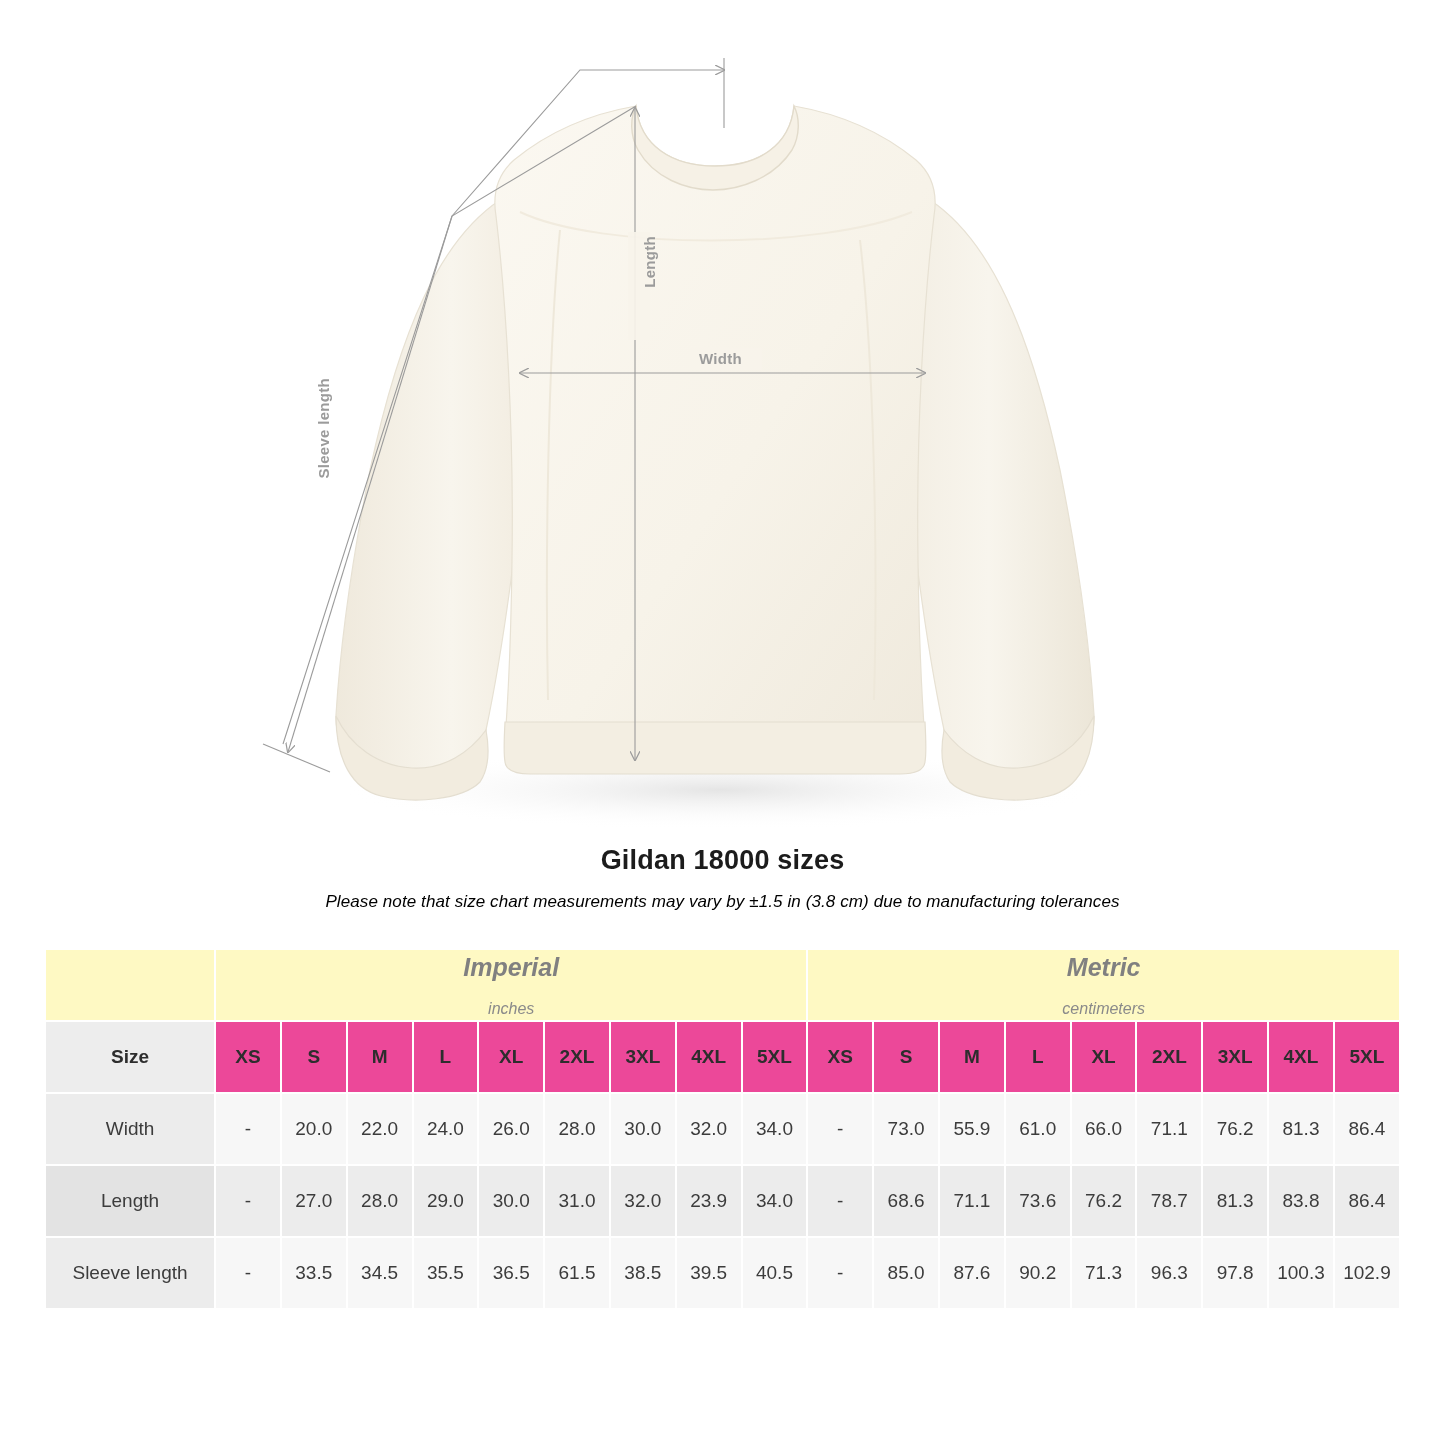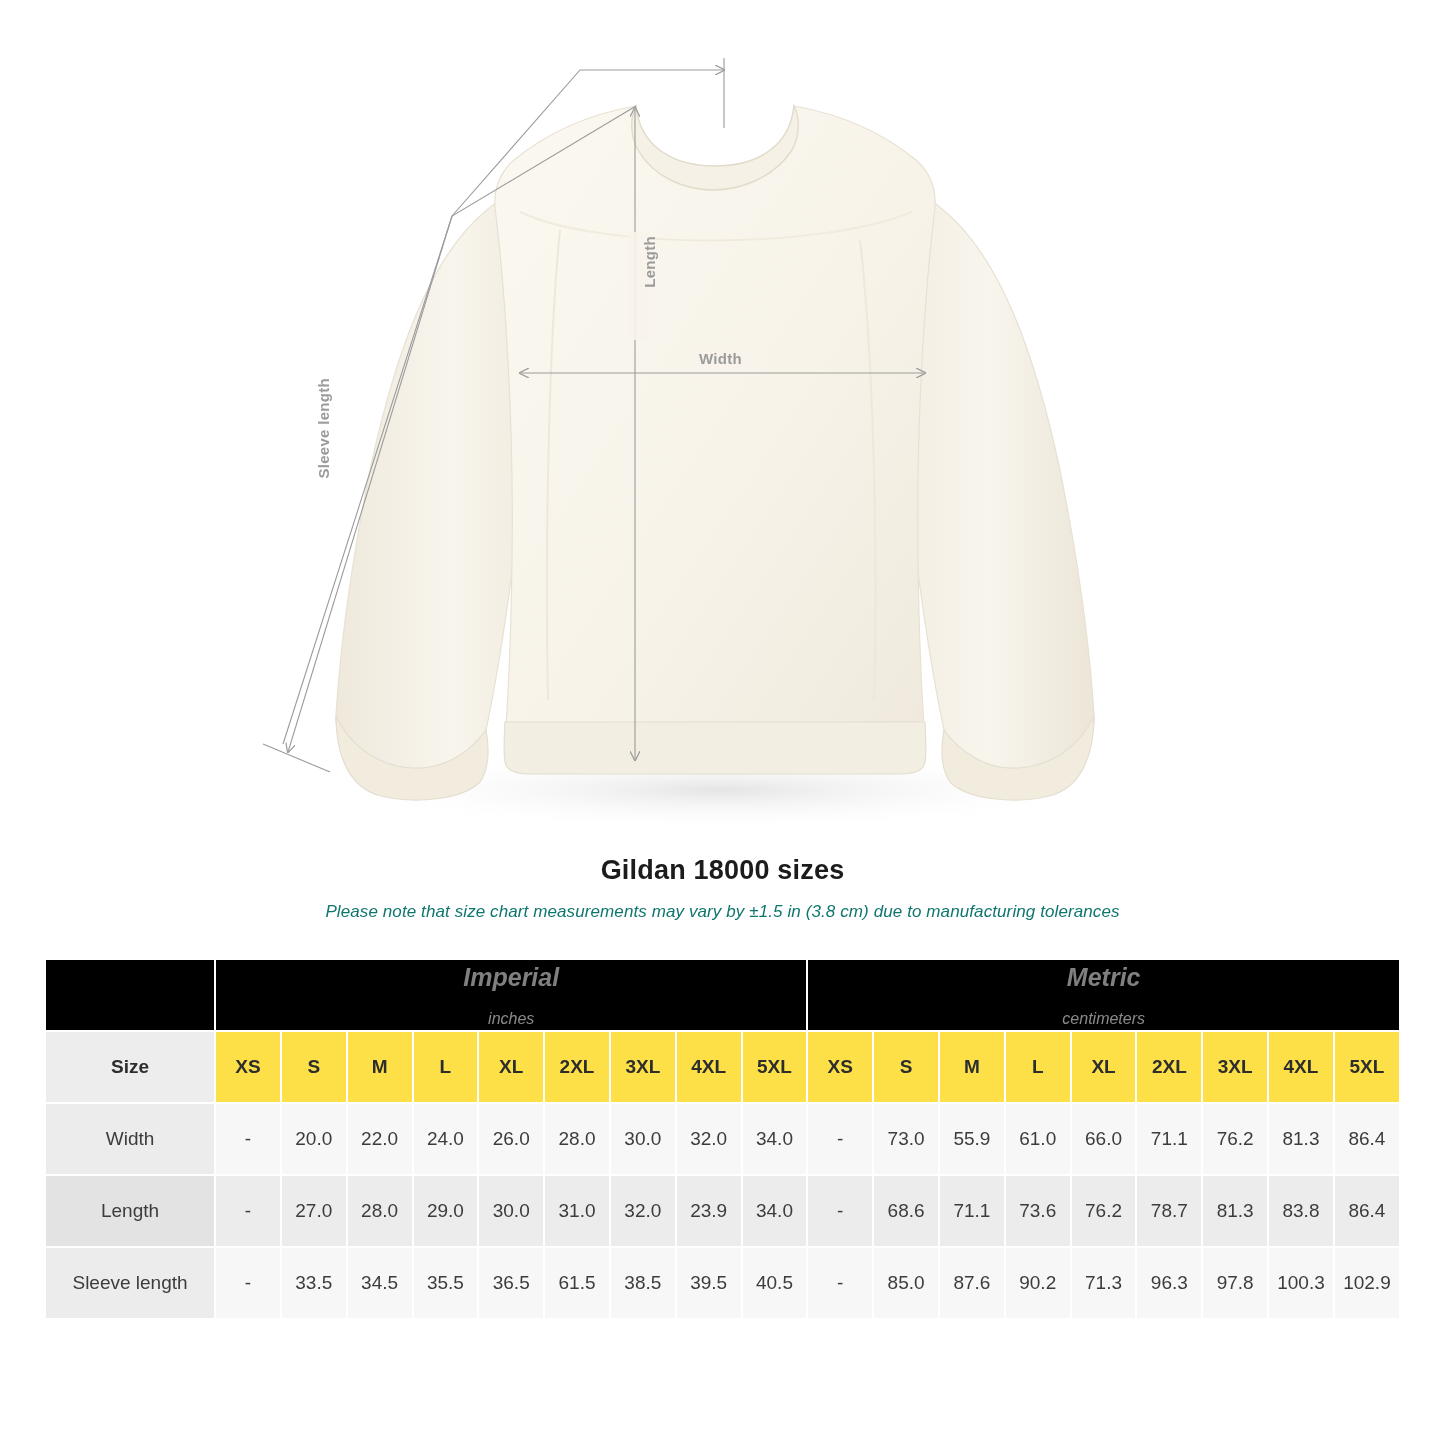--- a/index.html
+++ b/index.html
@@ -53,32 +53,31 @@
     left: 315px;
     top: 378px;
     writing-mode: vertical-rl;
     transform: rotate(180deg);
     transform-origin: center;
   }
 
   
   .title-block {
     text-align: center;
-    margin-top: 10px;
   }
   .chart-title {
     font-size: 27px;
     font-weight: bold;
     color: #1c1c1c;
     margin: 0;
     letter-spacing: 0.2px;
   }
   .chart-note {
     font-size: 17px;
-    color: #0f766e;
+    color: #000000;
     font-style: italic;
     margin-top: 16px;
     letter-spacing: 0.1px;
   }
 
   
   .table-wrap {
     margin: 36px 44px 0 44px;
     width: 1357px;
   }
@@ -91,38 +90,38 @@
     border: 2px solid #ffffff;
     text-align: center;
     font-size: 19px;
     color: #3c3c3c;
     font-weight: normal;
     padding: 0;
     height: 72px;
     vertical-align: middle;
   }
   .unit-head {
-    background: #000000;
+    background: #fef9c3;
     height: 110px;
   }
   .unit-title {
     font-size: 25px;
     font-style: italic;
     font-weight: bold;
     color: #808080;
     line-height: 1.2;
   }
   .unit-sub {
     font-size: 16px;
     font-style: italic;
     color: #8a8a8a;
     margin-top: 18px;
   }
   tr.head-row td {
-    background: #fde047;
+    background: #ec4899;
     font-weight: bold;
     font-size: 19px;
     color: #2d2d2d;
   }
   tr.head-row td.rowlabel { background: #ededed; margin-top: 12px; }
   tr.data-row td { background: #f7f7f7; }
   tr.data-row.alt td { background: #ececec; }
   td.rowlabel {
     font-weight: bold;
     font-size: 19px;

